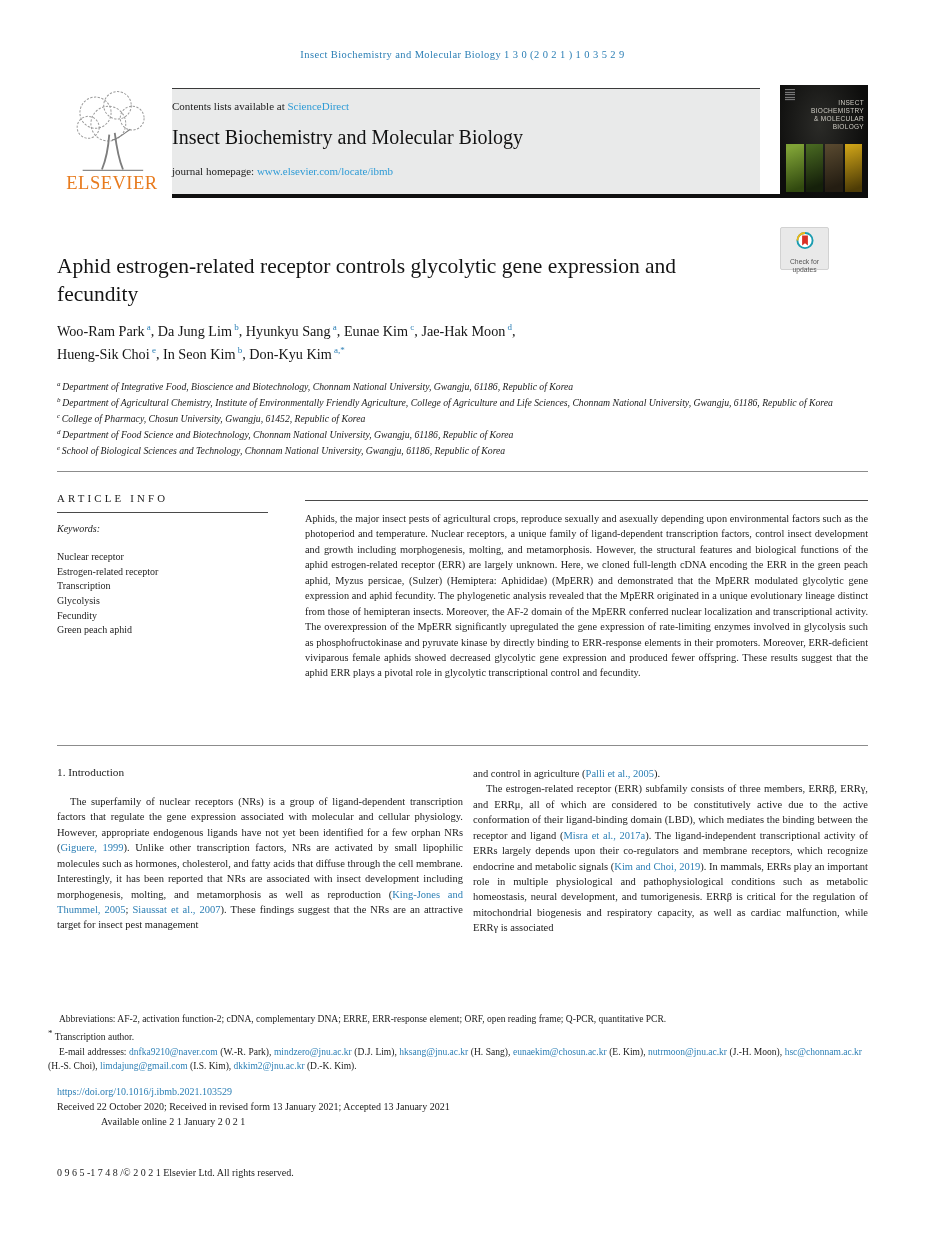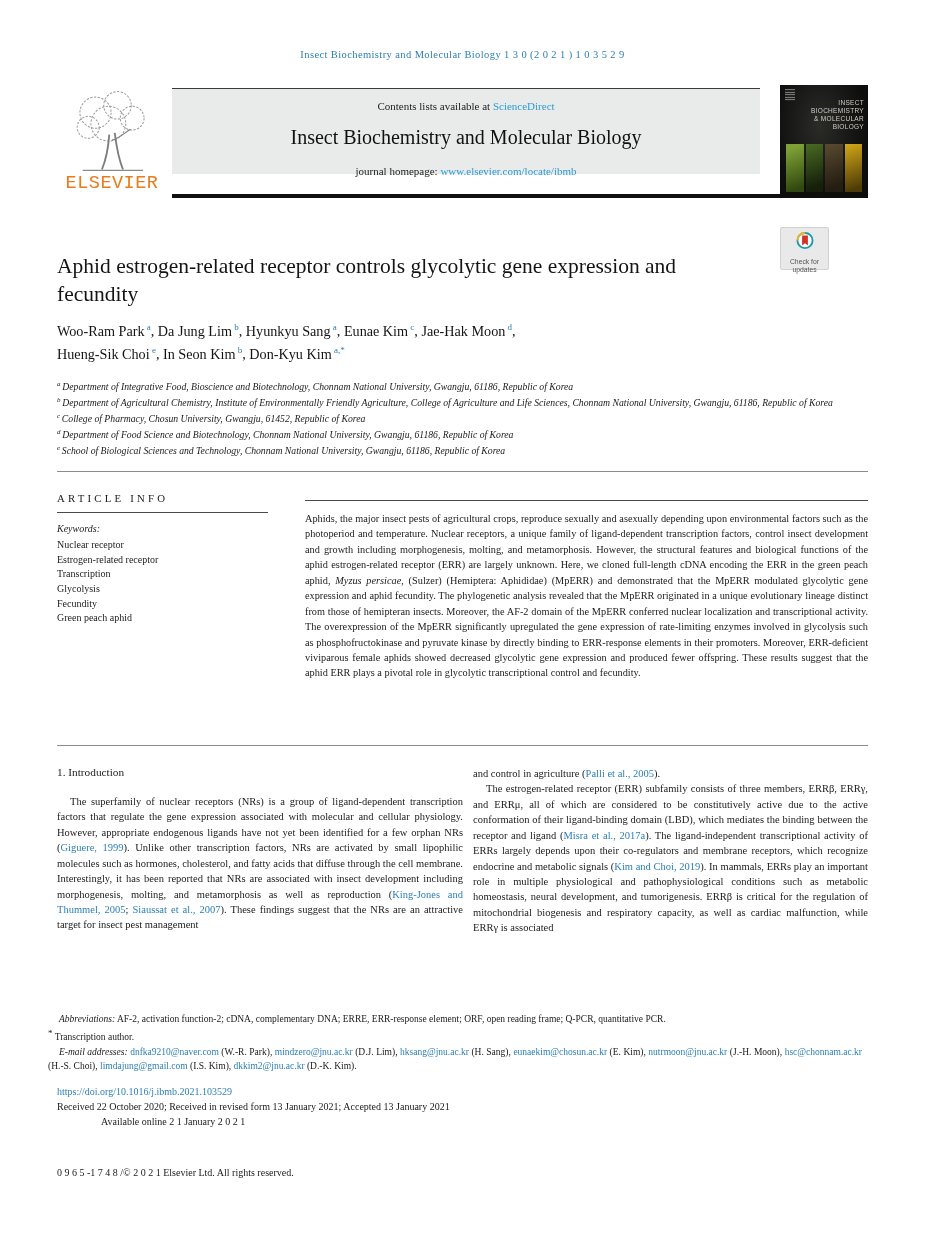--- a/index.html
+++ b/index.html
@@ -7,22 +7,22 @@
   body { width:925px; height:1234px; position:relative; font-family:"Liberation Serif", serif; color:#1c1c1c; }
   .abs { position:absolute; }
 
   
   .journal-ref { top:49px; left:0; width:925px; text-align:center; font-size:10.5px; color:#2c7fb5; letter-spacing:.4px; }
 
   
   .masthead { top:85px; left:57px; width:811px; height:115px; }
   .logo-col { position:absolute; left:0; top:2px; width:110px; text-align:center; }
   .logo-col svg { display:block; margin:0 auto; }
-  .elsevier-word { font-size:18.5px; color:#e87b1e; letter-spacing:.5px; margin-top:-2px; font-family:Liberation Mono, monospace; }
-  .gray-box { position:absolute; left:115px; top:3px; width:588px; height:86px; background:#e9eaea; border-top:1.5px solid #3a3a3a; text-align:center; }
+  .elsevier-word { font-size:18.5px; color:#e87b1e; letter-spacing:.5px; margin-top:-2px; font-family:Liberation Serif, serif; }
+  .gray-box { position:absolute; left:115px; top:3px; width:588px; height:106px; background:#e9eaea; border-top:1.5px solid #3a3a3a; text-align:left; }
   .contents-line { margin-top:11px; font-size:11px; color:#222; }
   .contents-line .lnk { color:#2e9bd6; }
   .mast-title { margin-top:14px; font-size:20px; color:#111; }
   .homepage-line { margin-top:16px; font-size:11px; color:#222; }
   .homepage-line .lnk { color:#2e9bd6; }
   .black-bar { position:absolute; left:115px; top:109px; width:696px; height:4px; background:#101010; }
   .cover { position:absolute; left:723px; top:0; width:88px; height:113px; background:radial-gradient(ellipse at 45% 35%, #2b2b28 0%, #0d0d0c 70%); overflow:hidden; }
   .cover-mark { position:absolute; left:5px; top:4px; width:10px; height:12px; background:repeating-linear-gradient(#777 0 1px, #222 1px 2.5px); }
   .cover-title { position:absolute; right:4px; top:14px; text-align:right; font-family:"Liberation Sans", sans-serif; font-size:6.5px; line-height:1.25; color:#cfccc4; letter-spacing:.3px; }
   .cover-panels { position:absolute; left:6px; bottom:6px; width:76px; height:48px; display:flex; gap:2px; }
@@ -45,24 +45,24 @@
   .affils .aff { font-style:italic;text-align:right; }
   .affils sup { font-size:7px; font-style:italic; }
 
   .rule-full { left:57px; width:811px; height:1px; background:#8c8c8c; }
 
   
   .info-col { left:57px; top:492px; width:211px; }
   .abs-col { left:305px; top:492px; width:563px; }
   .sec-head { font-size:10.8px; letter-spacing:3.2px; color:#1a1a1a; }
   .sec-rule { height:1px; background:#4a4a4a; margin-top:8px; margin-bottom:10px; }
-  .kw-label { font-size:10px; font-style:italic; margin-bottom:4px; }
+  .kw-label { font-size:10px; font-style:italic; margin-bottom:16px; }
   .kw-item { font-size:10px; line-height:1.47; }
   .abstract-text { font-size:10.3px; line-height:1.5; text-align:justify; color:#1b1b1b; }
-  .it { font-style:italic; }
+  .it { }
   .lnk { color:#2c7fb5; }
   a.lnk { text-decoration:none; cursor:pointer; }
 
   
   .intro-left { left:57px; top:766px; width:406px; }
   .intro-right { left:473px; top:766px; width:395px; }
   .intro-head { font-size:11.3px; font-weight:normal; margin-bottom:16px; }
   .body-par { font-size:10.5px; line-height:1.47; text-align:justify; color:#1b1b1b; }
   .indent { text-indent:13px; }
 

